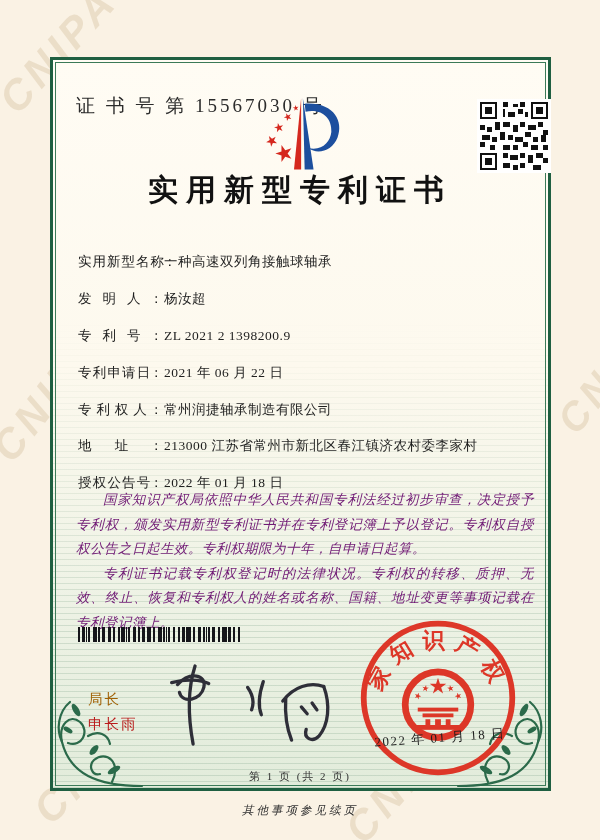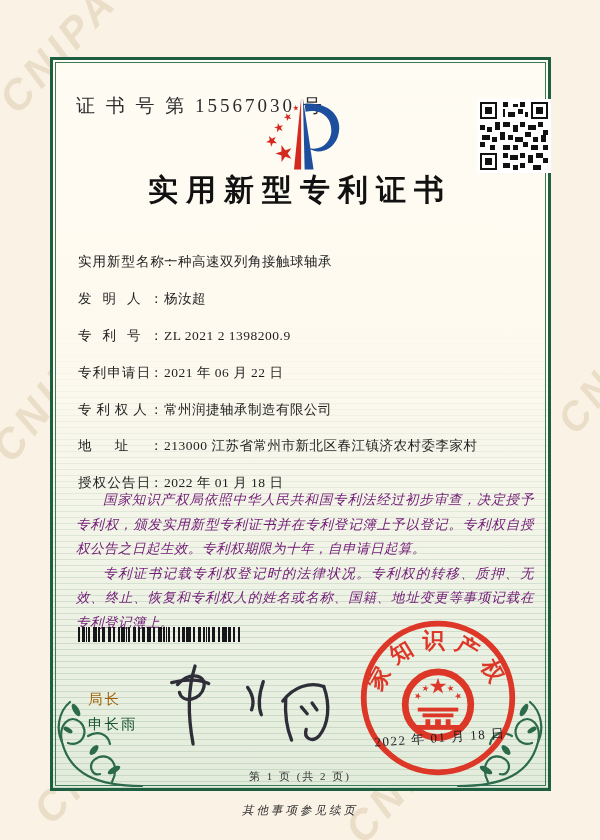--- a/index.html
+++ b/index.html
@@ -67,21 +67,21 @@
   .barcode{
     position:absolute; left:78px; top:627px; width:162px; height:15px;
     background:
       repeating-linear-gradient(90deg,#15151a 0 2px,transparent 2px 5px),
       repeating-linear-gradient(90deg,#15151a 0 1px,transparent 1px 8px),
       repeating-linear-gradient(90deg,transparent 0 4px,#15151a 4px 6px,transparent 6px 13px);
   }
   
   .director-title{position:absolute; left:88px; top:690px; font-size:14.5px; letter-spacing:2px; color:#a16207;
     font-family:"Liberation Sans","DejaVu Sans",sans-serif;}
-  .director-name{position:absolute; left:88px; top:715px; font-size:14.5px; letter-spacing:2px; color:#14532d;
+  .director-name{position:absolute; left:88px; top:715px; font-size:14.5px; letter-spacing:2px; color:#b91c1c;
     font-family:"Liberation Sans","DejaVu Sans",sans-serif;}
   .signature{position:absolute; left:158px; top:656px; width:195px; height:98px;}
   
   .seal{position:absolute; left:356px; top:616px; width:164px; height:164px;}
   .seal-date{
     position:absolute; left:360px; top:729px; width:160px; text-align:center;
     font-size:13px; letter-spacing:1.5px; color:#1c1c1c; transform:rotate(-4deg);
   }
   
   .page-number{
@@ -232,21 +232,21 @@
     <div class="row">
       <span class="lbl">专利权人</span>
       <span class="val">常州润捷轴承制造有限公司</span>
     </div>
     <div class="row">
       <span class="lbl">地址</span>
       <span class="val">213000 江苏省常州市新北区春江镇济农村委李家村</span>
     </div>
     <div class="row">
       <div class="pair first">
-        <span class="lbl">授权公告日</span>
+        <span class="lbl">授权公告号</span>
         <span class="val">2022 年 01 月 18 日</span>
       </div>
     </div>
   </div>
 
   <div class="paras">
     <p>国家知识产权局依照中华人民共和国专利法经过初步审查，决定授予专利权，颁发实用新型专利证书并在专利登记簿上予以登记。专利权自授权公告之日起生效。专利权期限为十年，自申请日起算。</p>
     <p>专利证书记载专利权登记时的法律状况。专利权的转移、质押、无效、终止、恢复和专利权人的姓名或名称、国籍、地址变更等事项记载在专利登记簿上。</p>
   </div>
 

